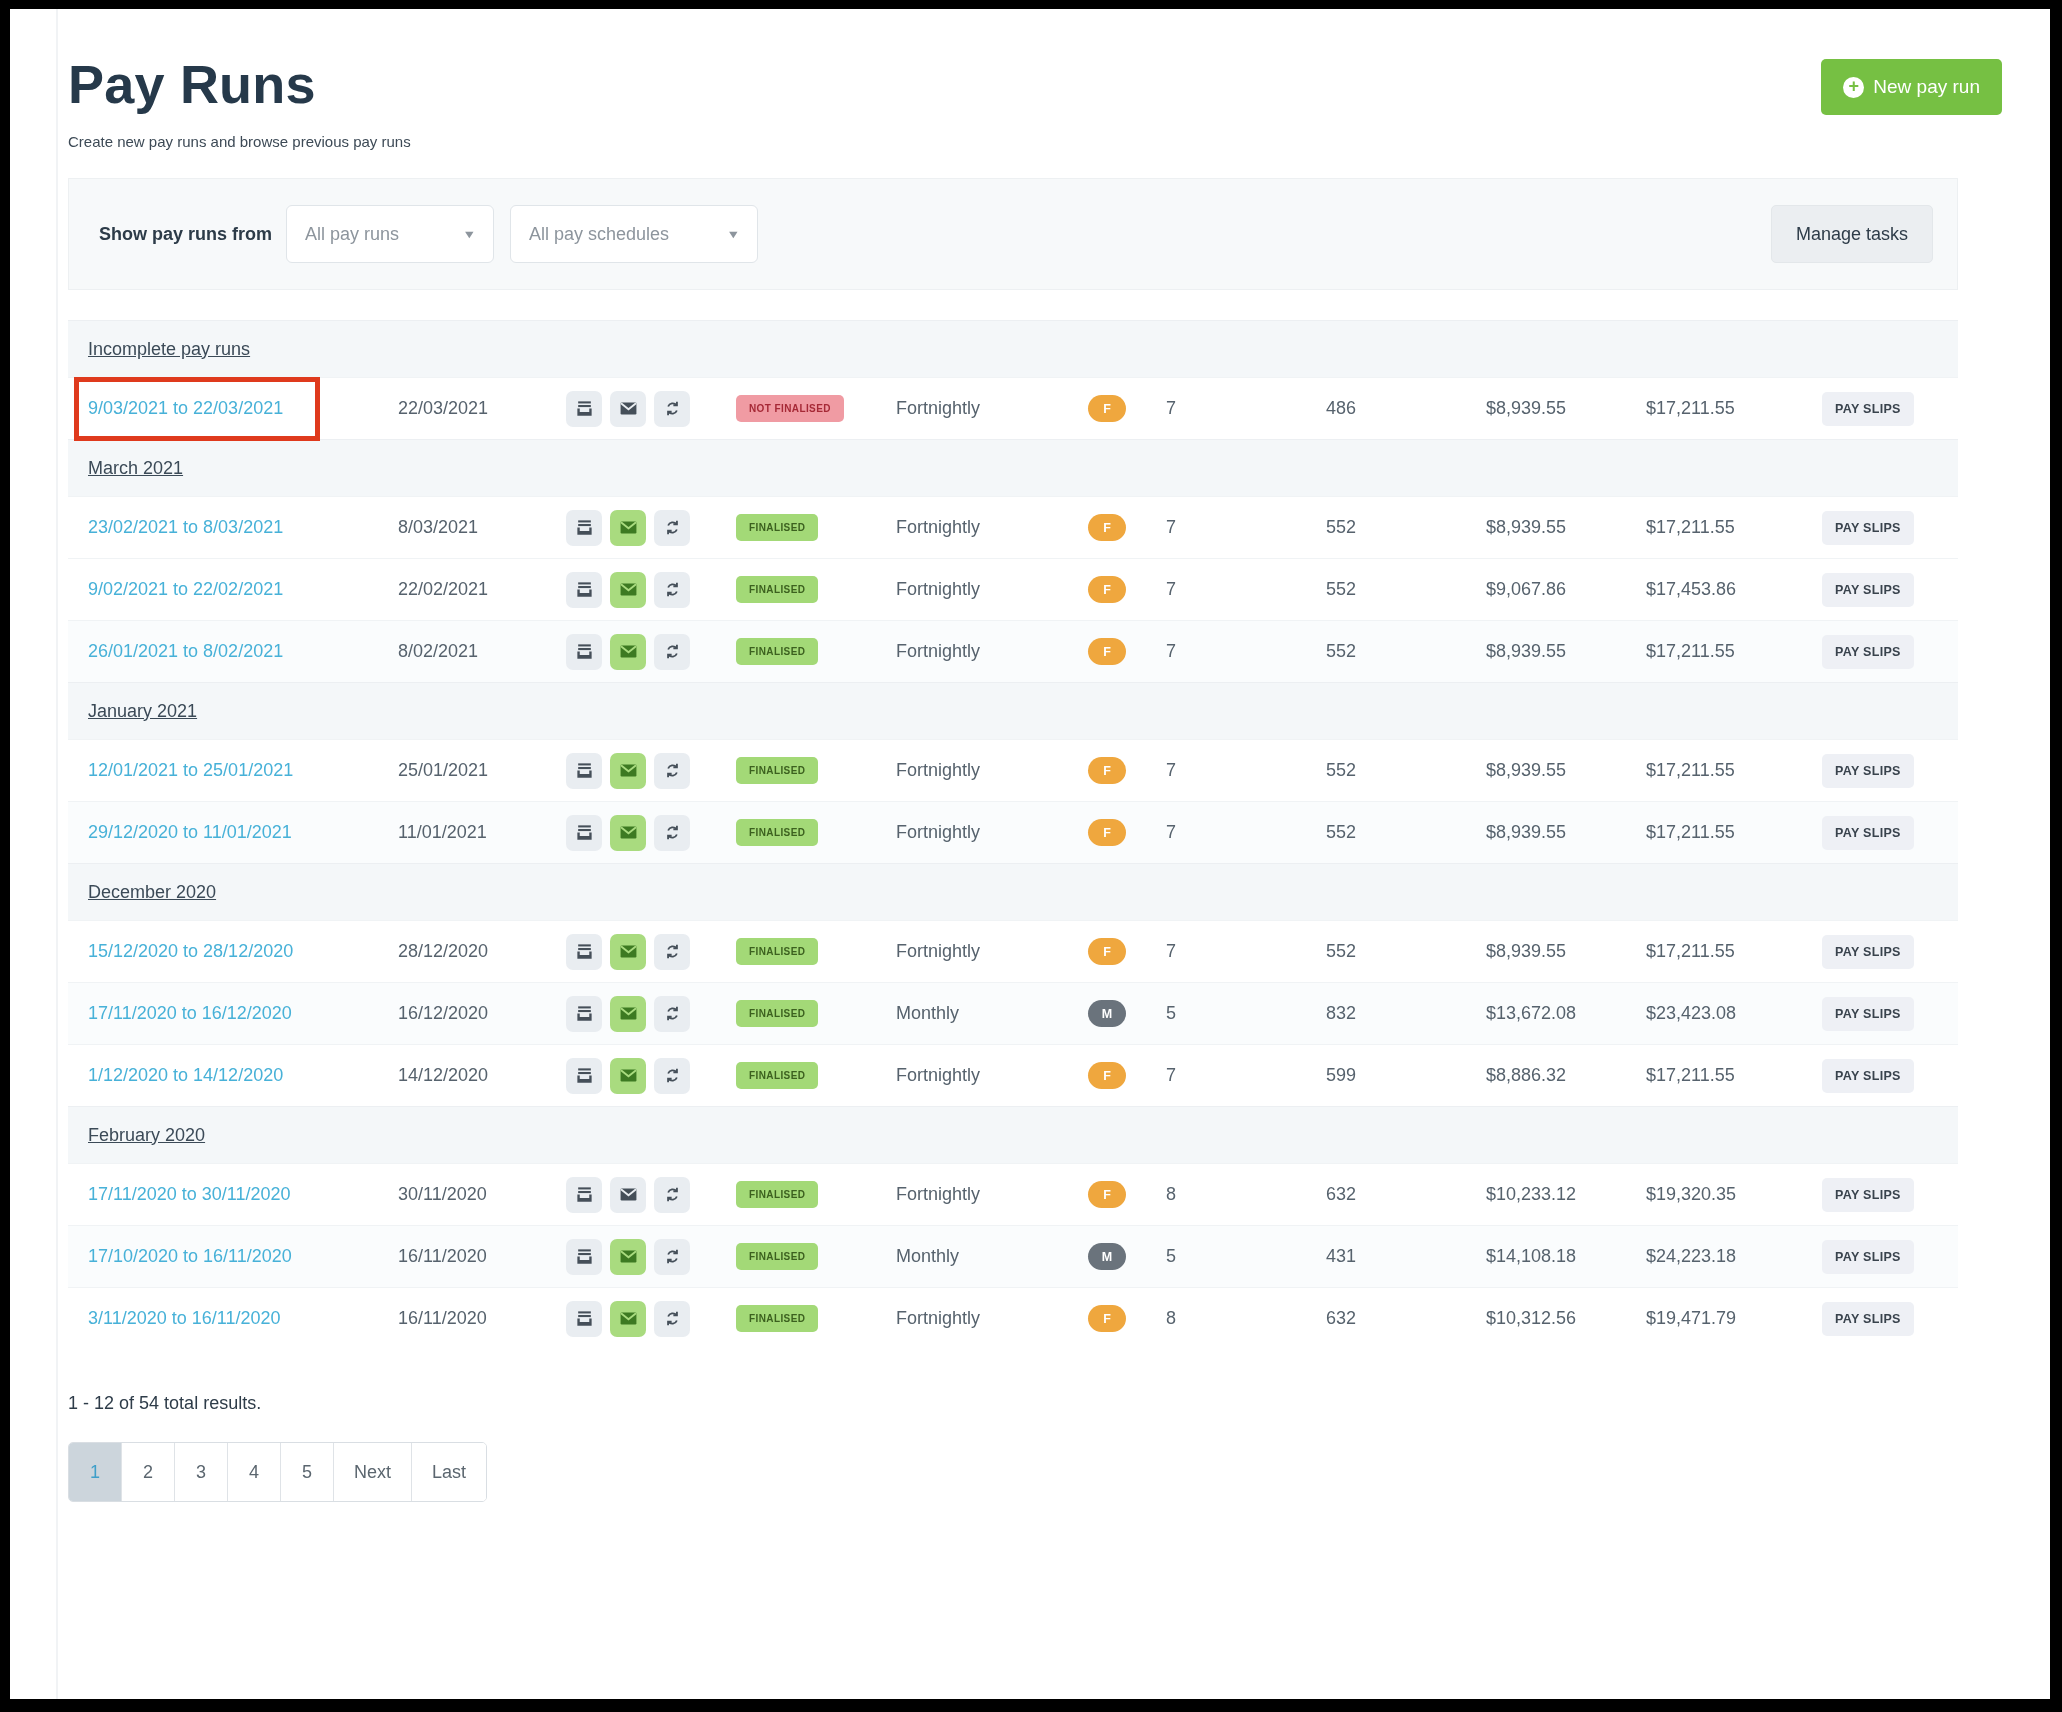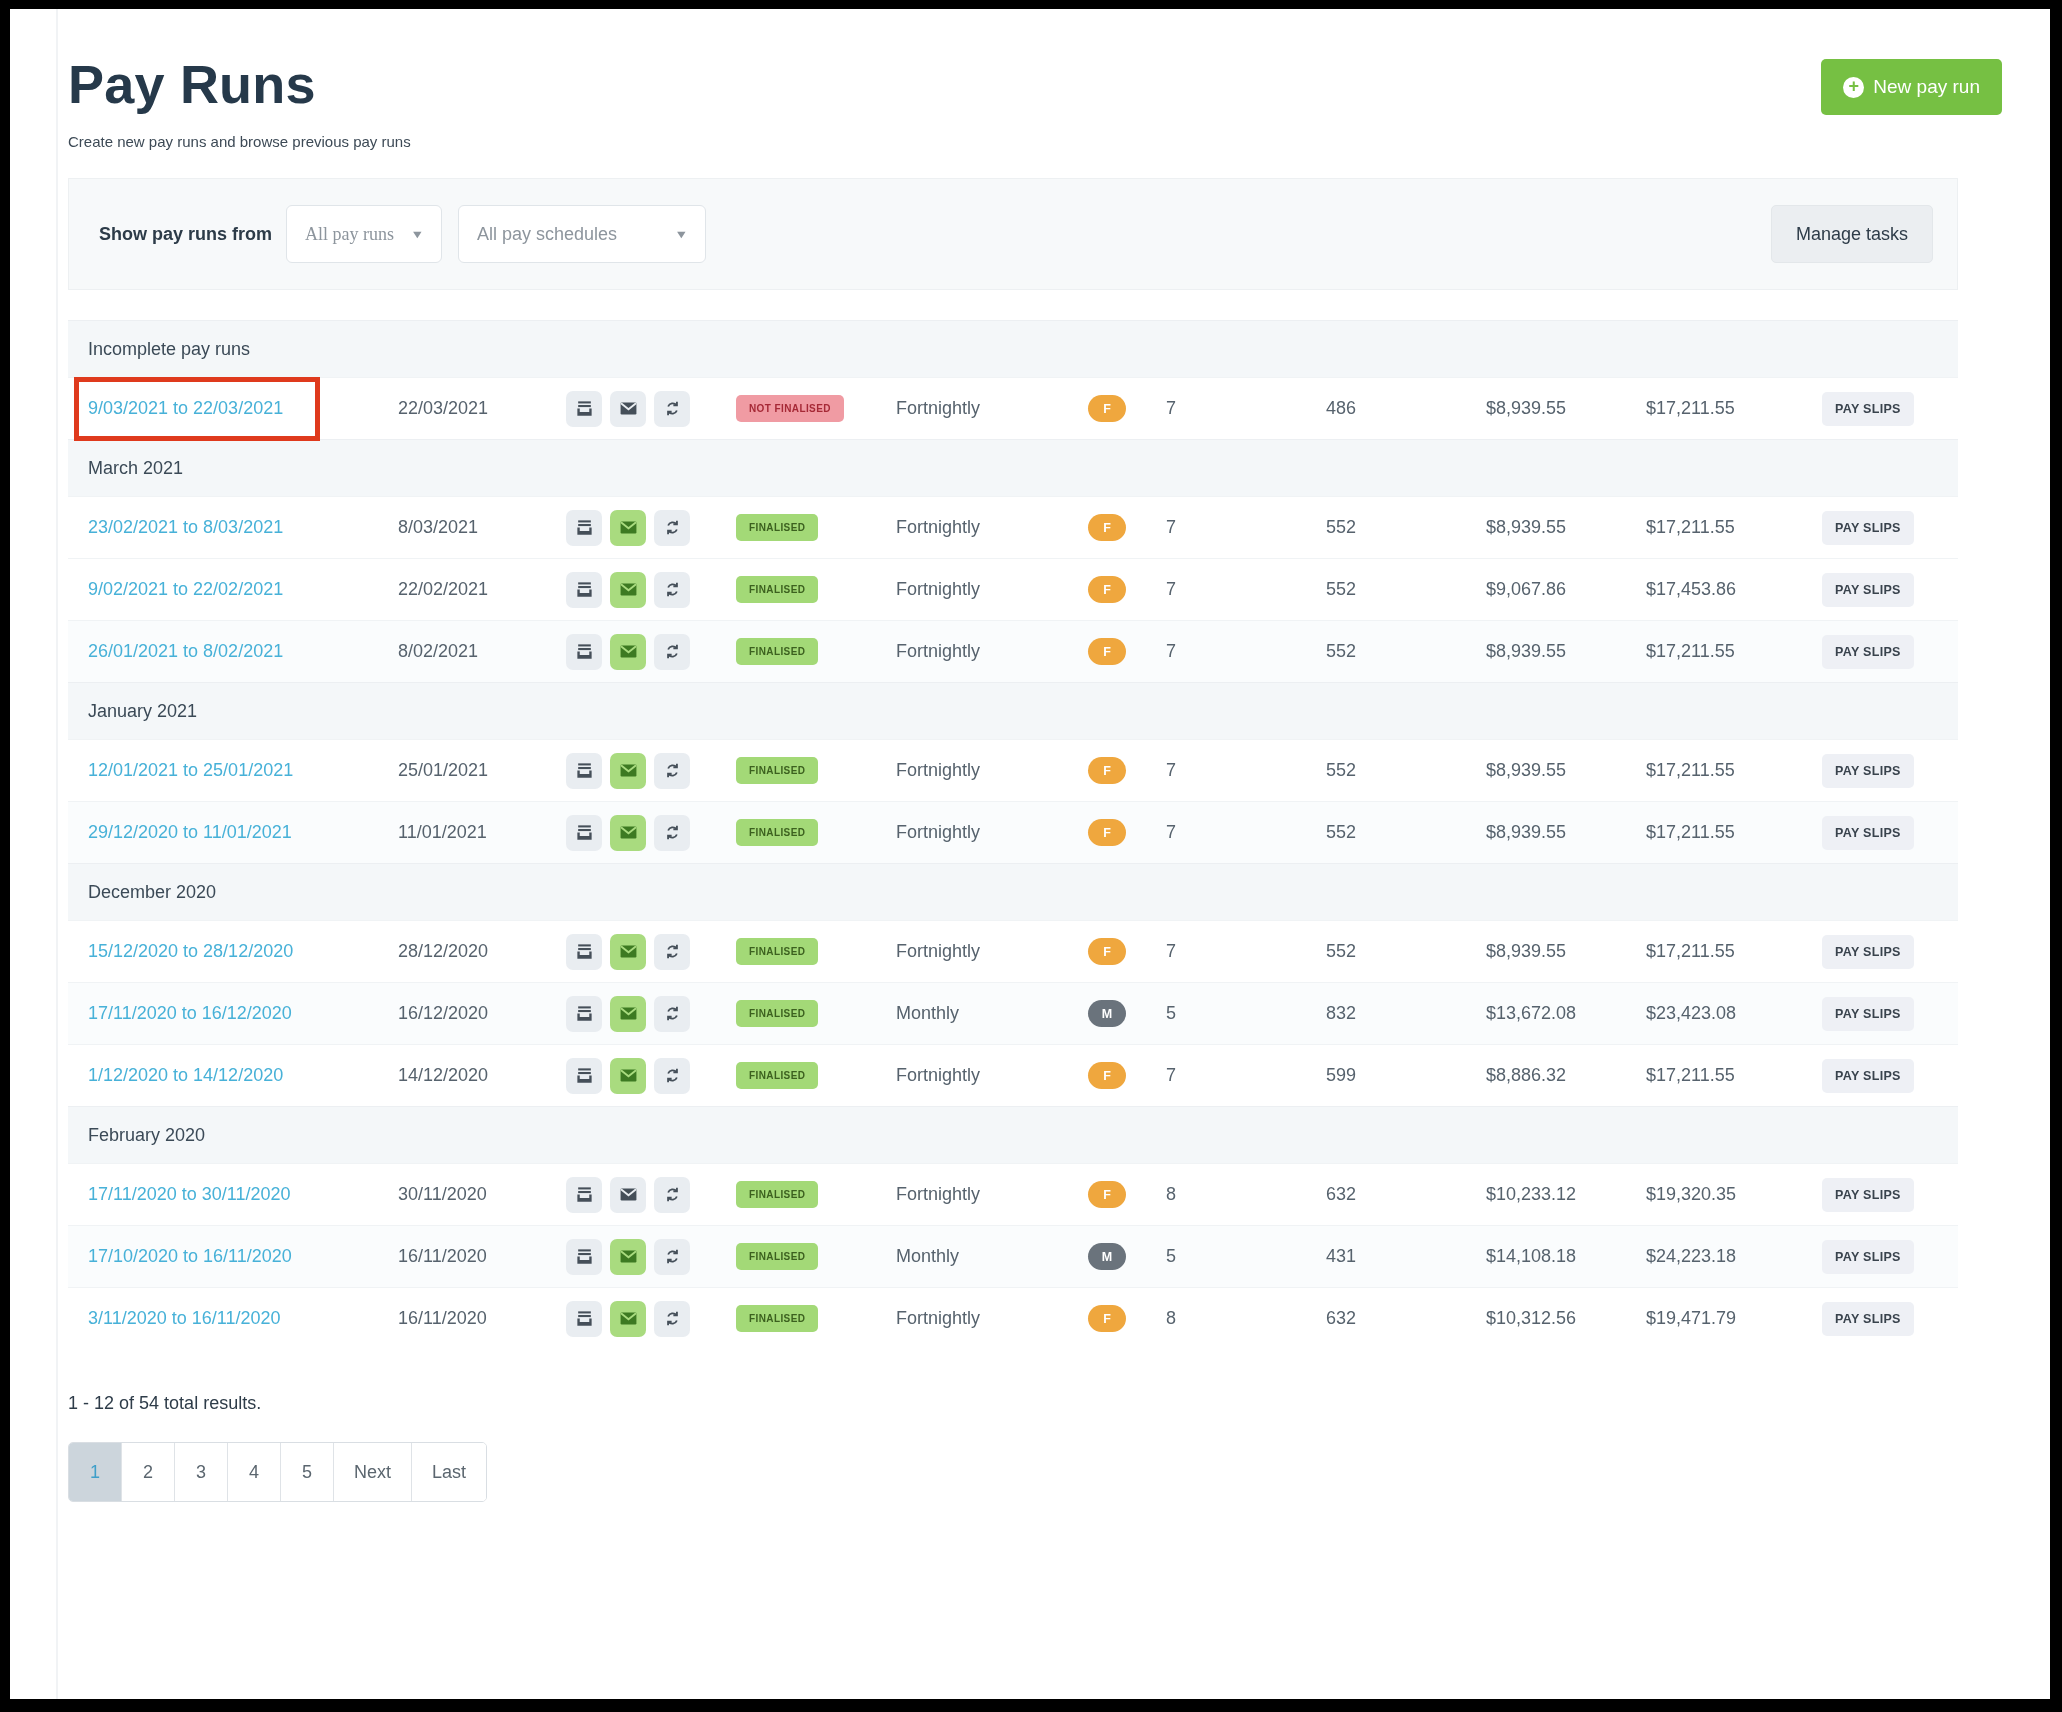--- a/index.html
+++ b/index.html
@@ -39,21 +39,21 @@
     margin-top: 28px; height: 112px; background: #f7f9fa;
     border: 1px solid #edf0f2; border-radius: 0;
     display: flex; align-items: center; padding: 0 24px 0 30px; position: relative;
   }
   .filter-label { font-size: 18px; font-weight: 700; color: #2c3b48; margin-right: 14px; }
   .dropdown {
     background: #fff; border: 1px solid #e0e5e9; border-radius: 6px;
     height: 58px; display: inline-flex; align-items: center; justify-content: space-between;
     padding: 0 18px; font-size: 18px; color: #8d959d; cursor: pointer;
   }
-  .dropdown.dd1 { width: 156px; margin-right: 16px; font-family: Liberation Serif, serif; }
+  .dropdown.dd1 { width: 208px; margin-right: 16px; }
   .dropdown.dd2 { width: 248px; }
   .caret { font-size: 11px; color: #8d959d; margin-left: 14px; transform: scaleX(1.3); }
   .manage-tasks {
     margin-left: auto; background: #ebeef1; border: 1px solid #e3e7ea; border-radius: 5px;
     height: 58px; padding: 0 24px; font-size: 18px; color: #2e3c49; cursor: pointer;
     font-family: inherit;
   }
 
   
   .table { margin-top: 30px; }
@@ -69,21 +69,21 @@
   .info {
     width: 24px; height: 24px; border-radius: 50%; background: #2cb3e8; color: #fff;
     font-size: 14px; font-weight: 700; font-style: italic;
     display: inline-flex; align-items: center; justify-content: center; cursor: pointer;
   }
   .gear-th { text-align: right; padding-right: 22px; }
   .gear { font-size: 24px; color: #7e8892; cursor: pointer; font-style: normal; }
 
   .section {
     background: #f4f7f9; height: 57px; display: flex; align-items: center;
-    padding-left: 20px; font-size: 18px; color: #3b4a57; border-top: 1px solid #eceff2;
+    padding-left: 20px; font-size: 18px; color: #3b4a57; border-top: 1px solid #eceff2; text-decoration: underline;
   }
   .data-row { height: 62px; background: #fff; border-top: 1px solid #f0f3f5; position: relative; }
   .data-row.alt { background: #fafcfd; }
   .cell { padding-left: 20px; font-size: 18px; color: #56626d; }
   .period-cell { position: relative; }
   .period-link { color: #47b1d8; text-decoration: none; cursor: pointer; }
   .highlight-box {
     position: absolute; left: 6px; top: 50%; transform: translateY(-50%);
     width: 246px; height: 64px; border: 5px solid #df3a1d; pointer-events: none; z-index: 2;
   }

